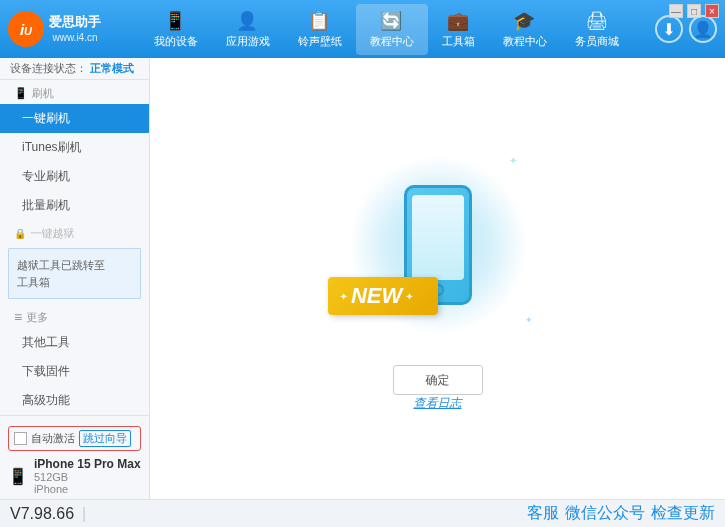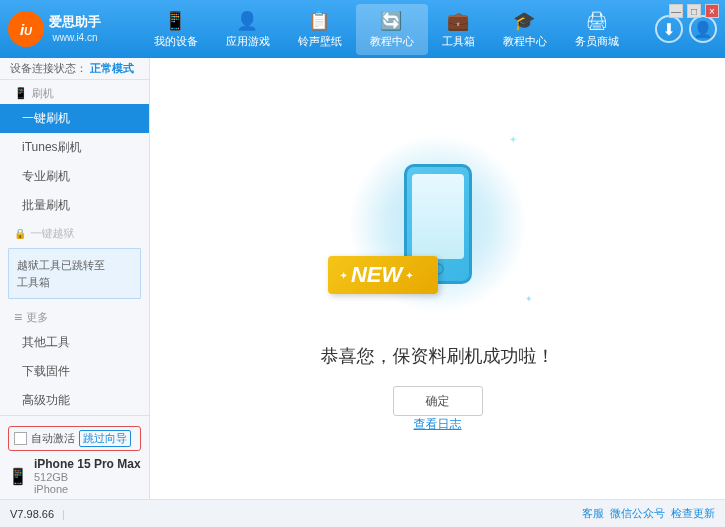--- a/index.html
+++ b/index.html
@@ -164,30 +164,30 @@
     .confirm-btn {
       width: 90px; height: 30px;
       background: white;
       border: 1px solid #ccc;
       border-radius: 3px;
       cursor: pointer;
       font-size: 12px; color: #555;
       display: flex; align-items: center; justify-content: center;
     }
     .log-link {
-      font-size: 12px; color: #1a8de0; cursor: pointer; text-decoration: underline;
+      font-size: 12px; color: #1a8de0; cursor: pointer; text-decoration: underline; font-style: italic;
     }
 
     
     .status-bar {
       height: 28px; background: #f0f4f8;
       border-top: 1px solid #dde3ec;
       display: flex; align-items: center;
       padding: 0 10px; gap: 8px;
-      font-size: 11px; color: #666;
+      font-size: 16px; color: #666;
     }
     .status-label { color: #333; }
     .status-sep { color: #ccc; }
     .status-right { margin-left: auto; display: flex; gap: 6px; }
 
     
     .sidebar-bottom {
       border-top: 1px solid #dde3ec;
       padding: 4px 0;
     }
@@ -371,21 +371,20 @@
 
         <div class="new-banner">
           <div class="new-ribbon">
             <span class="new-star">✦</span>
             <span class="new-text">NEW</span>
             <span class="new-star">✦</span>
           </div>
         </div>
       </div>
 
-      <div class="success-text">恭喜您，保资料刷机成功啦！</div>
 
       <button class="confirm-btn">确定</button>
 
       <span class="log-link">查看日志</span>
 
     </div>
   </div>
 
   <div class="status-bar">
     <span class="status-label">

